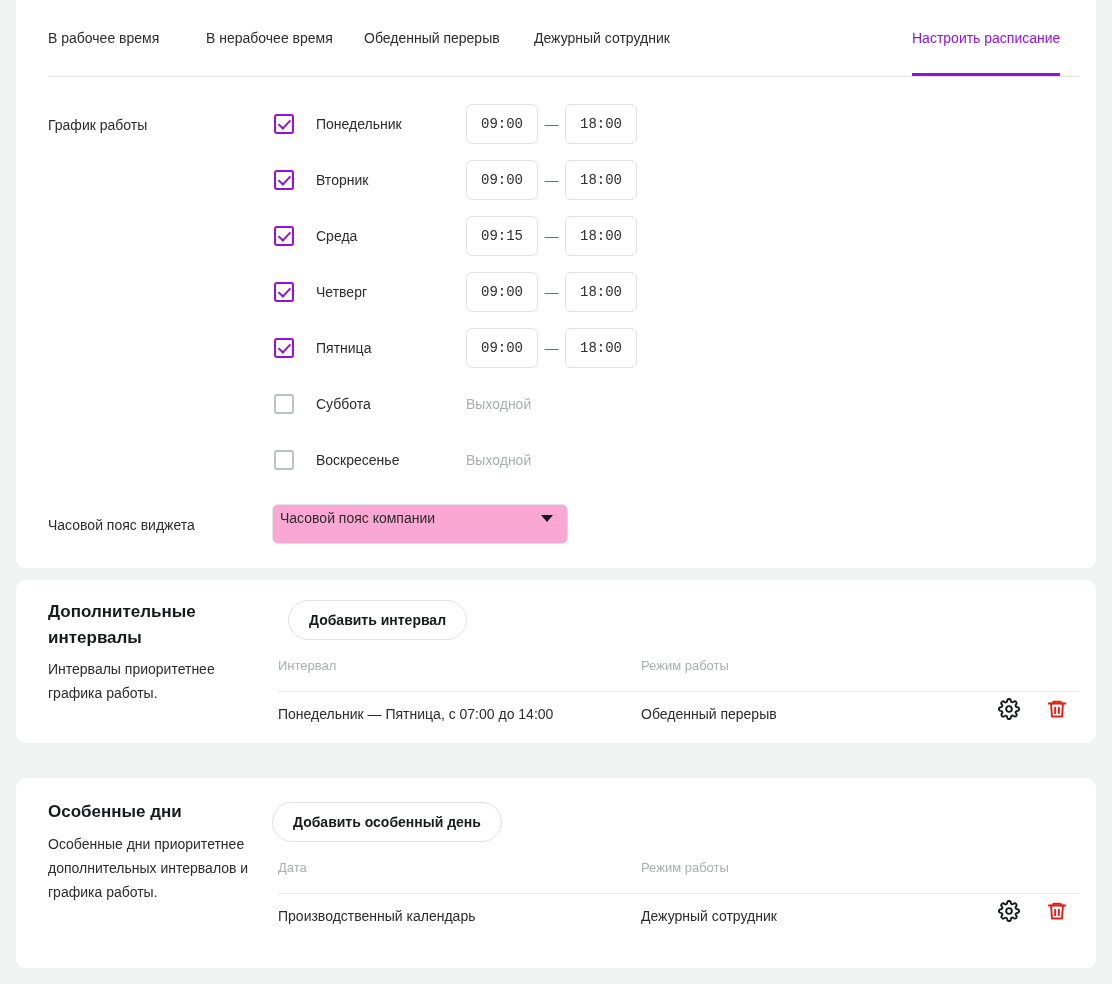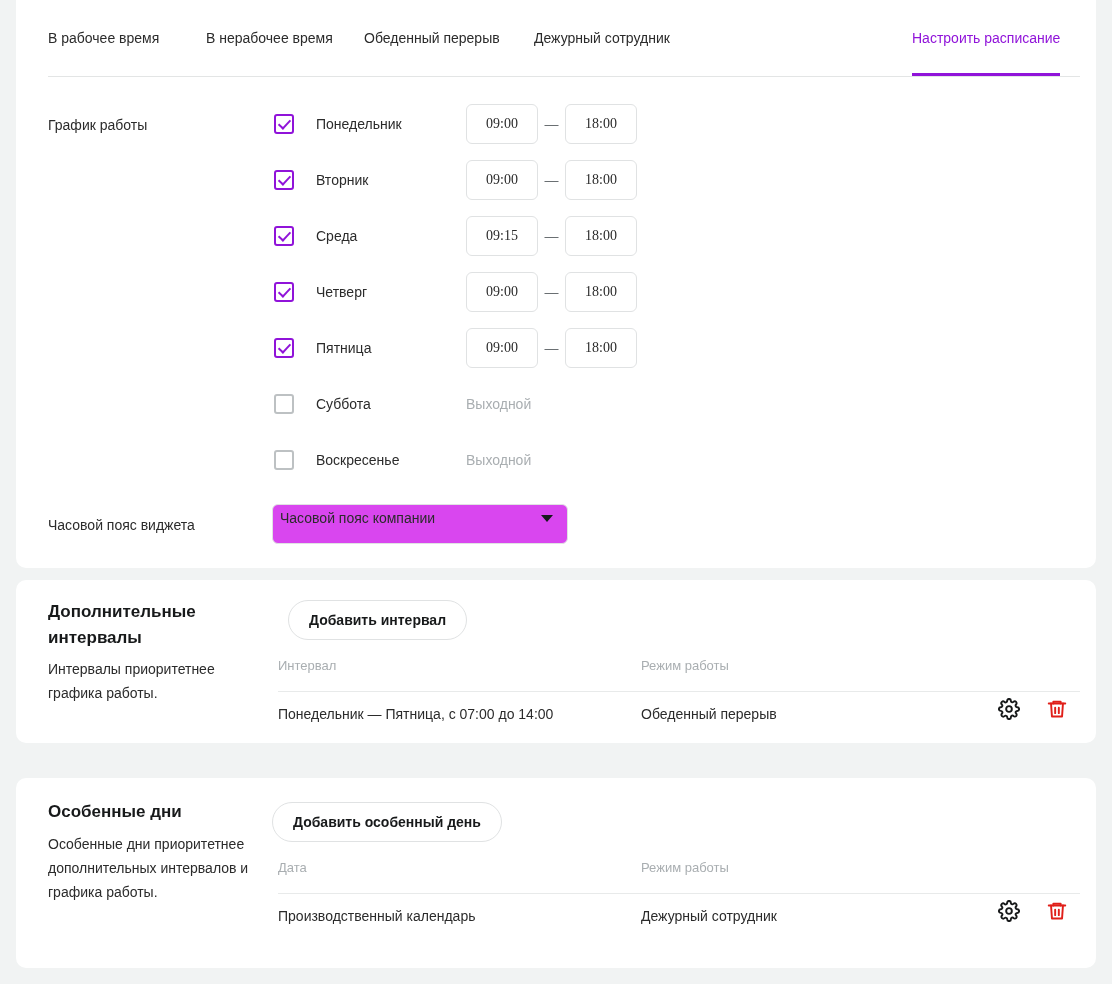--- a/index.html
+++ b/index.html
@@ -116,21 +116,21 @@
     font-size: 14px;
     color: #2b2b2b;
     white-space: nowrap;
   }
   .time-input {
     width: 72px;
     height: 40px;
     border: 1px solid #e0e2e3;
     border-radius: 6px;
     background: #fff;
-    font-family: Liberation Serif, serif;
+    font-family: Liberation Mono, monospace;
     font-size: 14px;
     color: #2b2b2b;
     text-align: center;
     outline: none;
     padding: 0;
   }
   .dash {
     width: 27px;
     text-align: center;
     font-size: 14px;
@@ -144,21 +144,21 @@
 
   
   .select-box {
     position: absolute;
     left: 256px;
     top: 504px;
     width: 296px;
     height: 40px;
     border: 1px solid #e0e2e3;
     border-radius: 6px;
-    background: #d946ef;
+    background: #f9a8d4;
     display: flex;
     align-items: center;
     padding: 0 14px 12px 7px;
     cursor: pointer;
   }
   .select-value {
     flex: 1;
     font-size: 14px;
     color: #2b2b2b;
     white-space: nowrap;

